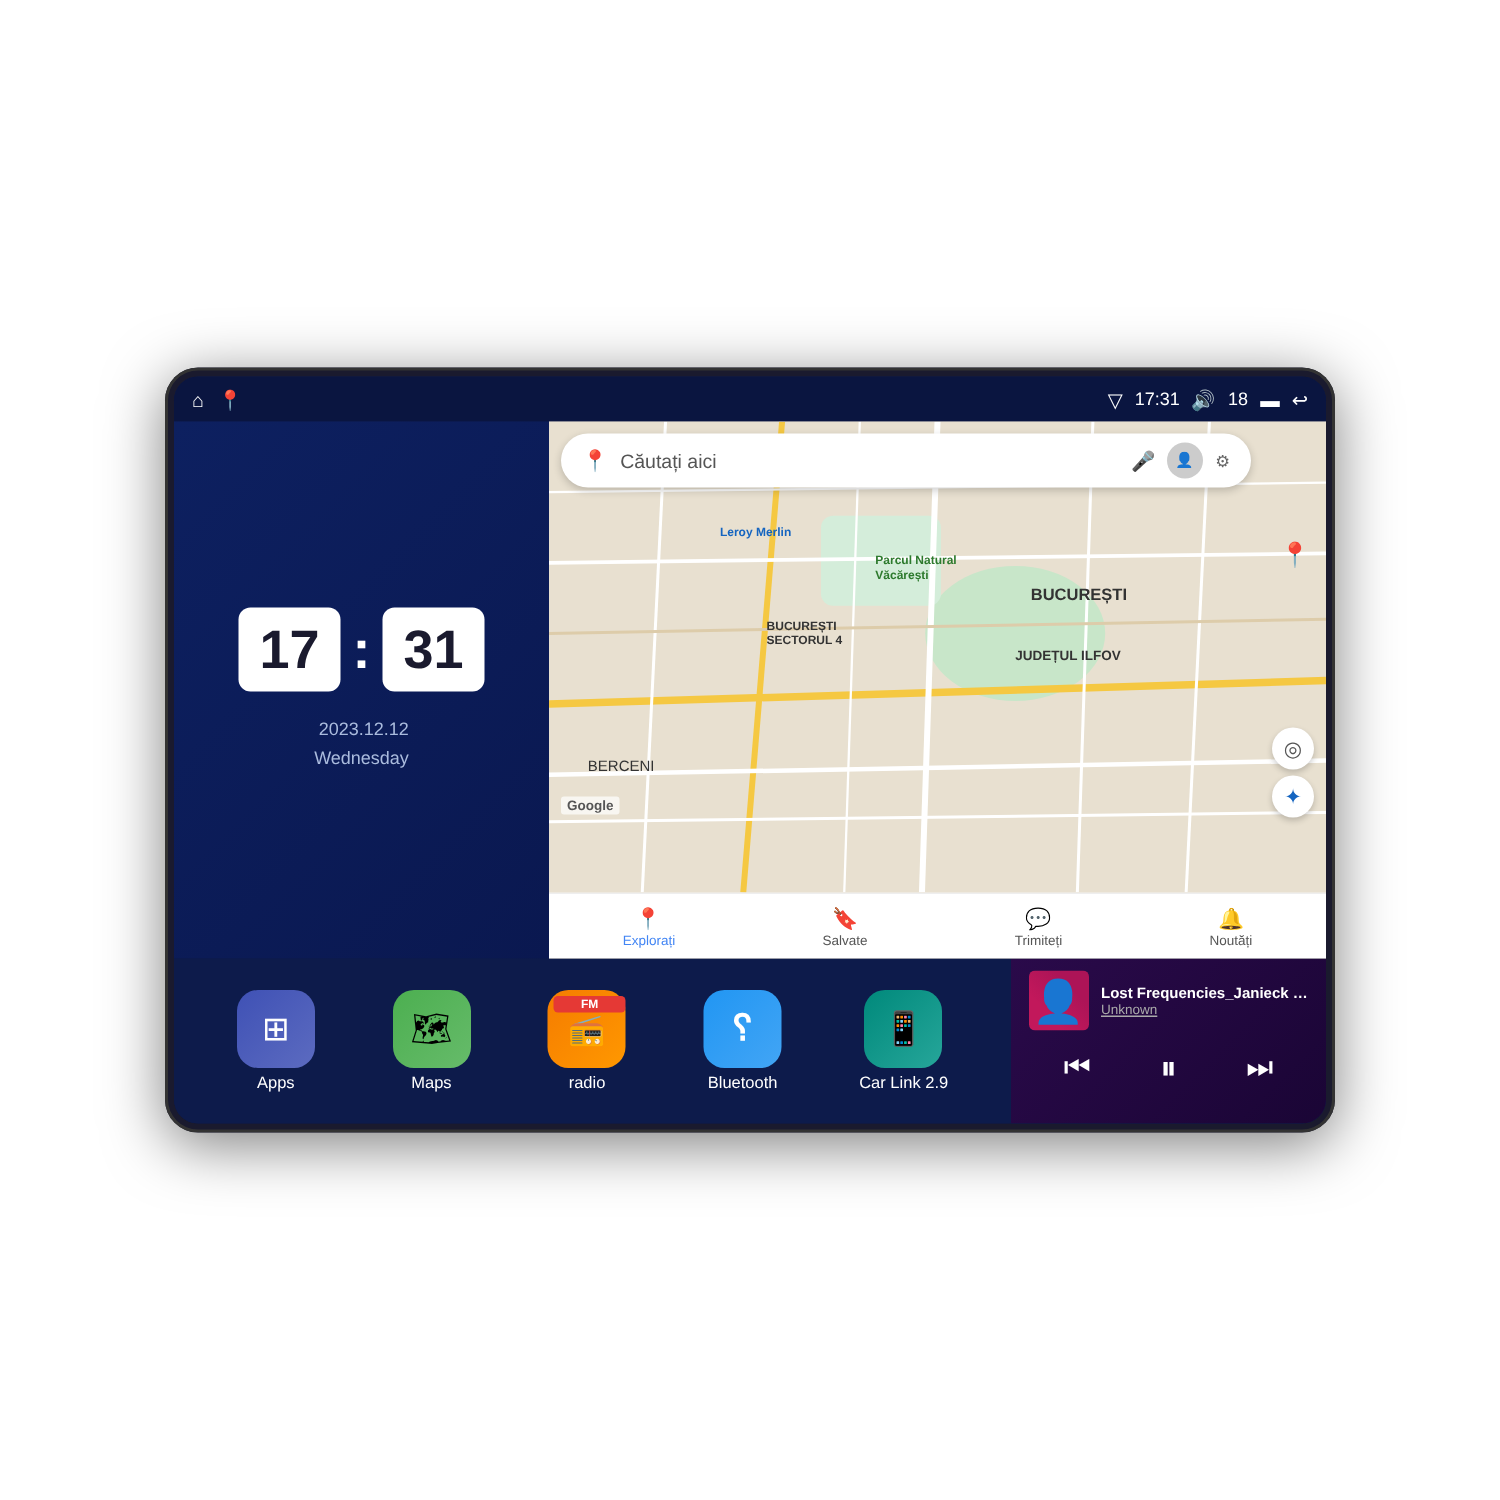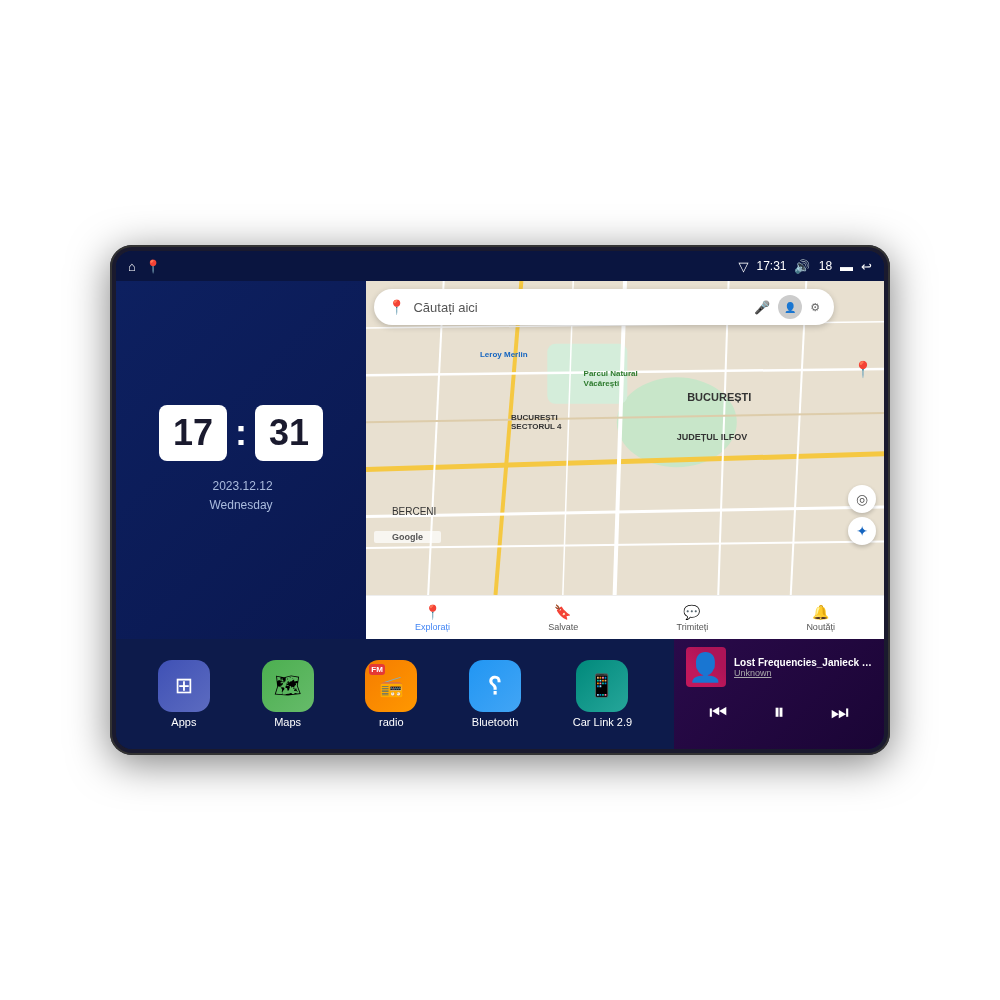--- a/index.html
+++ b/index.html
@@ -379,21 +379,21 @@
 
     
     .google-brand {
       position: absolute;
       bottom: 52px;
       left: 8px;
       font-size: 9px;
       color: #555;
       font-weight: 600;
       background: rgba(255,255,255,0.7);
-      padding: 1px 18px;
+      padding: 1px 4px;
       border-radius: 2px;
     }
 
     svg.road-svg {
       width: 100%;
       height: 100%;
     }
   </style>
 </head>
 <body>
@@ -533,21 +533,21 @@
           <div class="app-icon-item">
             <div class="app-icon-box app-maps">
               <span style="font-size:22px;">🗺</span>
             </div>
             <span class="app-icon-label">Maps</span>
           </div>
 
           <div class="app-icon-item">
             <div class="app-icon-box app-radio" style="position:relative;">
               <span style="font-size:20px;">📻</span>
-              <span style="position:absolute;top:4px;left:4px;font-size:8px;background:#e53935;color:white;padding:1px 2px;border-radius:3px;font-weight:700;">FM</span>
+              <span style="position:absolute;top:4px;left:4px;font-size:8px;background:#e53935;color:white;padding:1px 18px;border-radius:3px;font-weight:700;">FM</span>
             </div>
             <span class="app-icon-label">radio</span>
           </div>
 
           <div class="app-icon-item">
             <div class="app-icon-box app-bluetooth">
               <span style="color:white;font-size:24px;font-weight:700;">␦</span>
             </div>
             <span class="app-icon-label">Bluetooth</span>
           </div>

